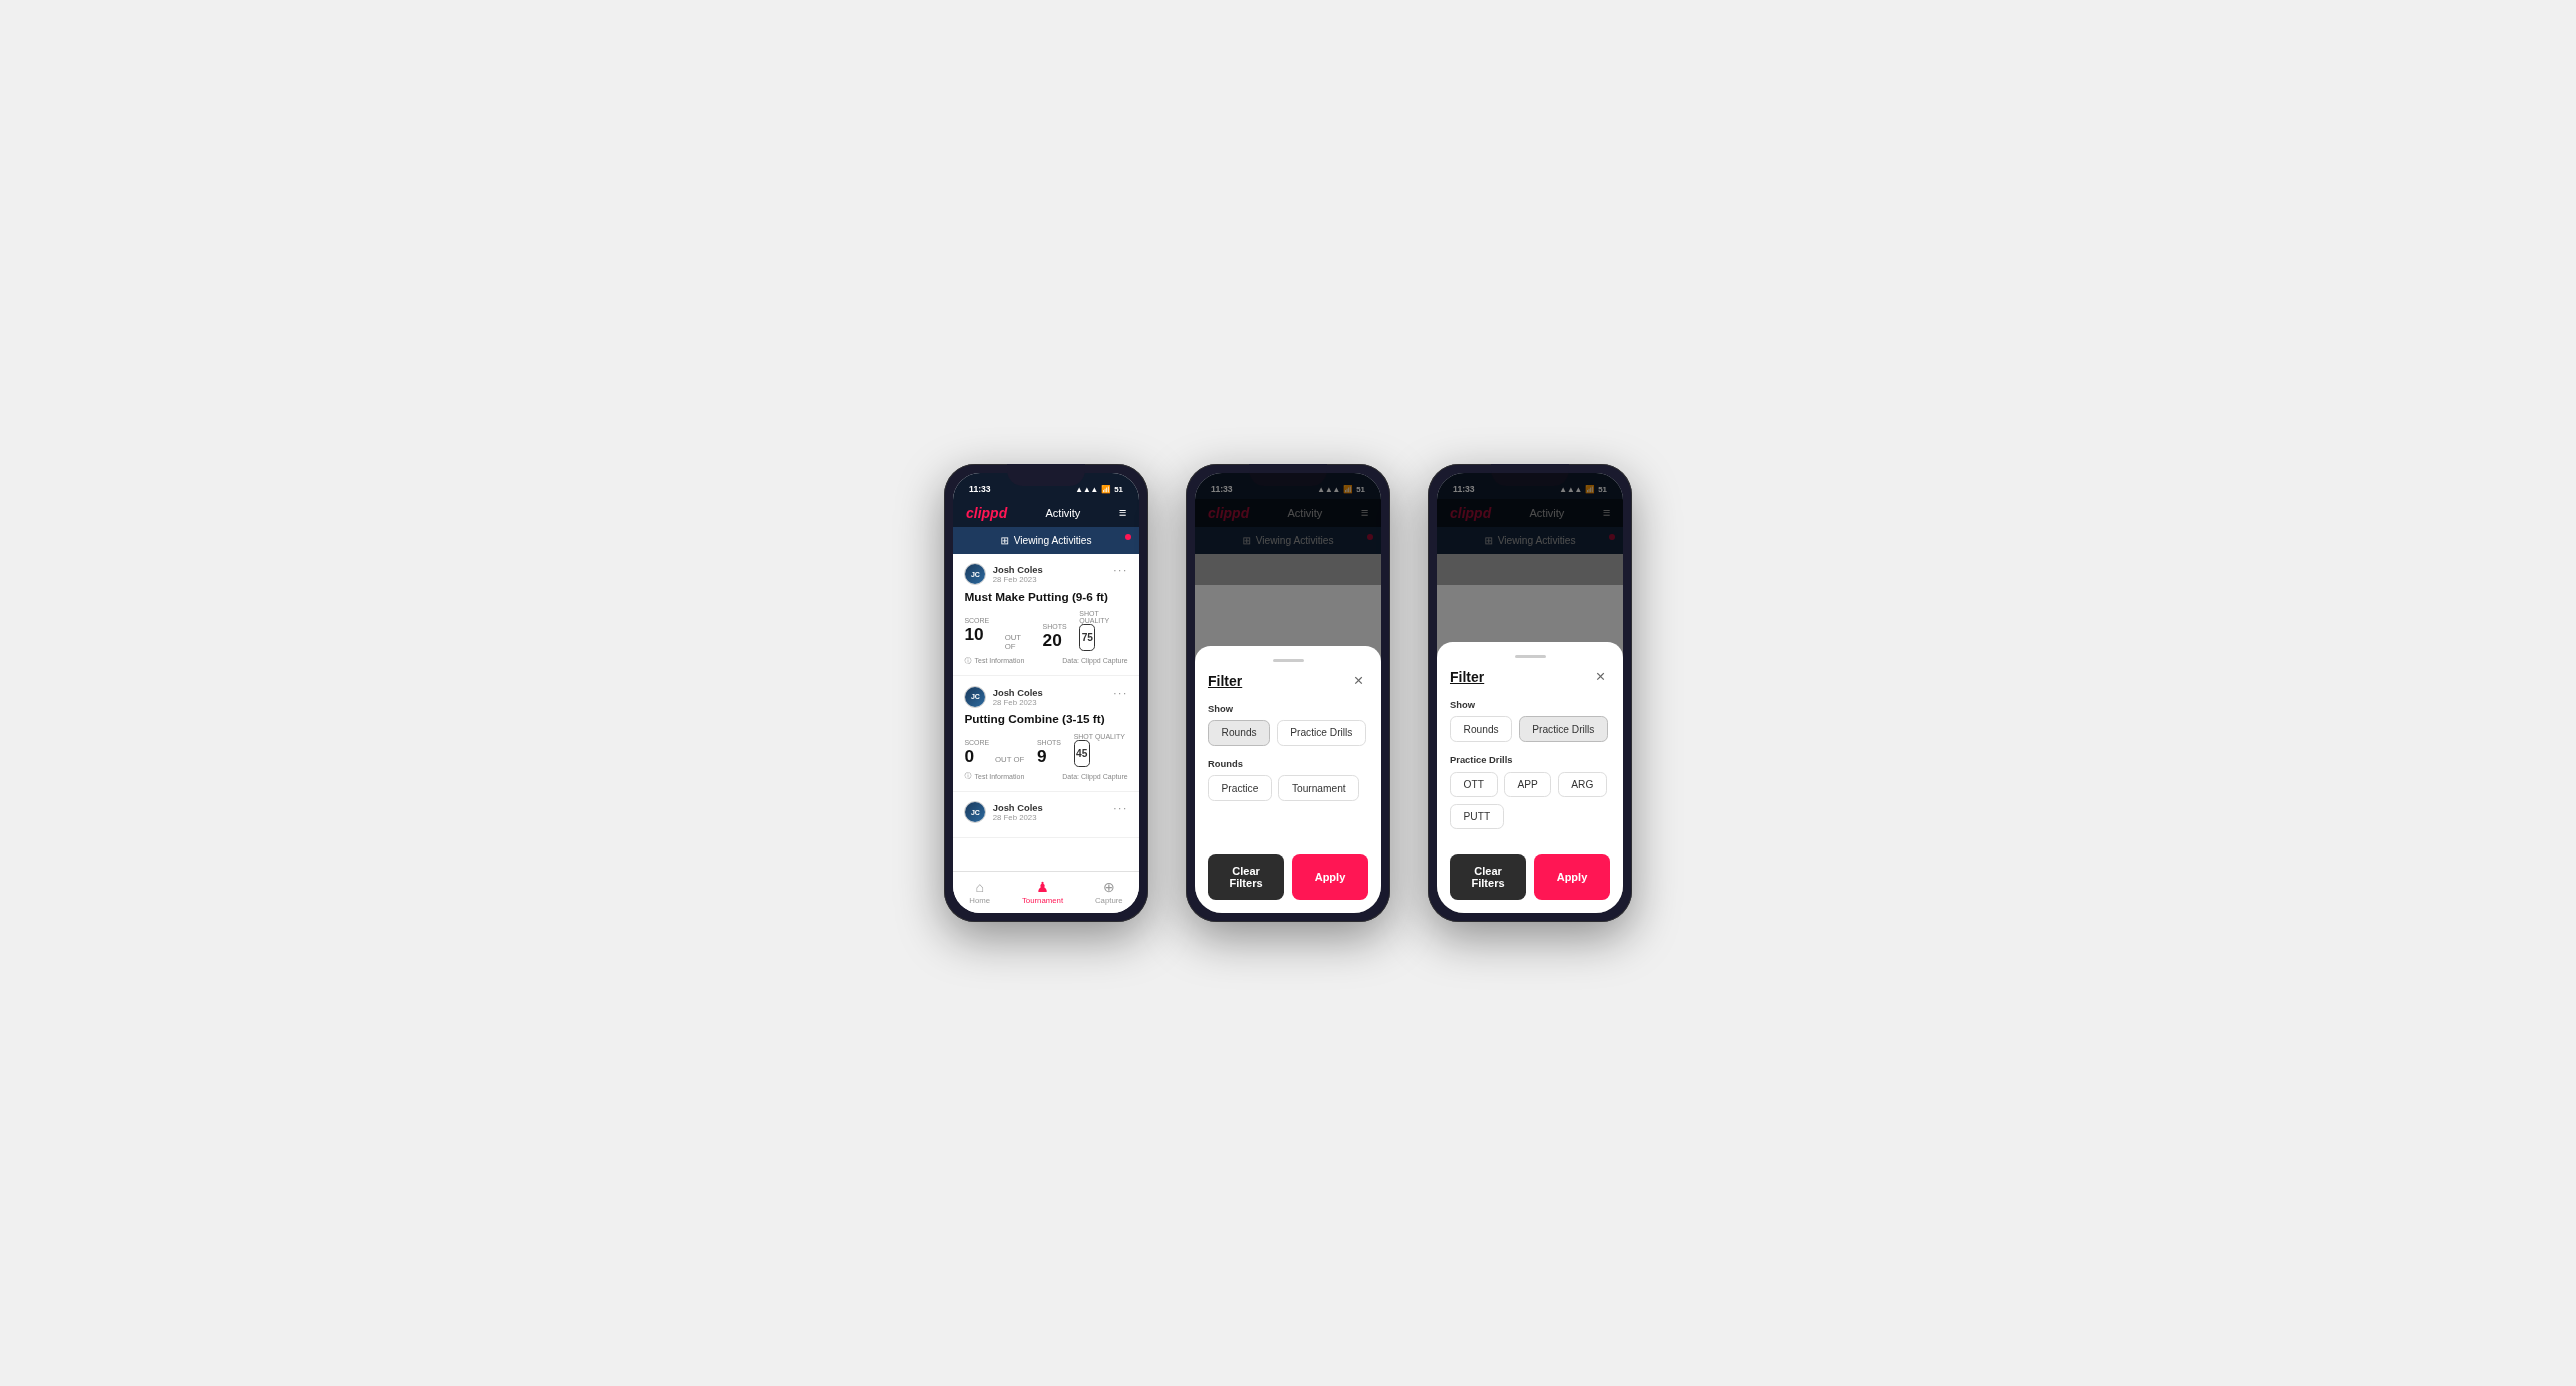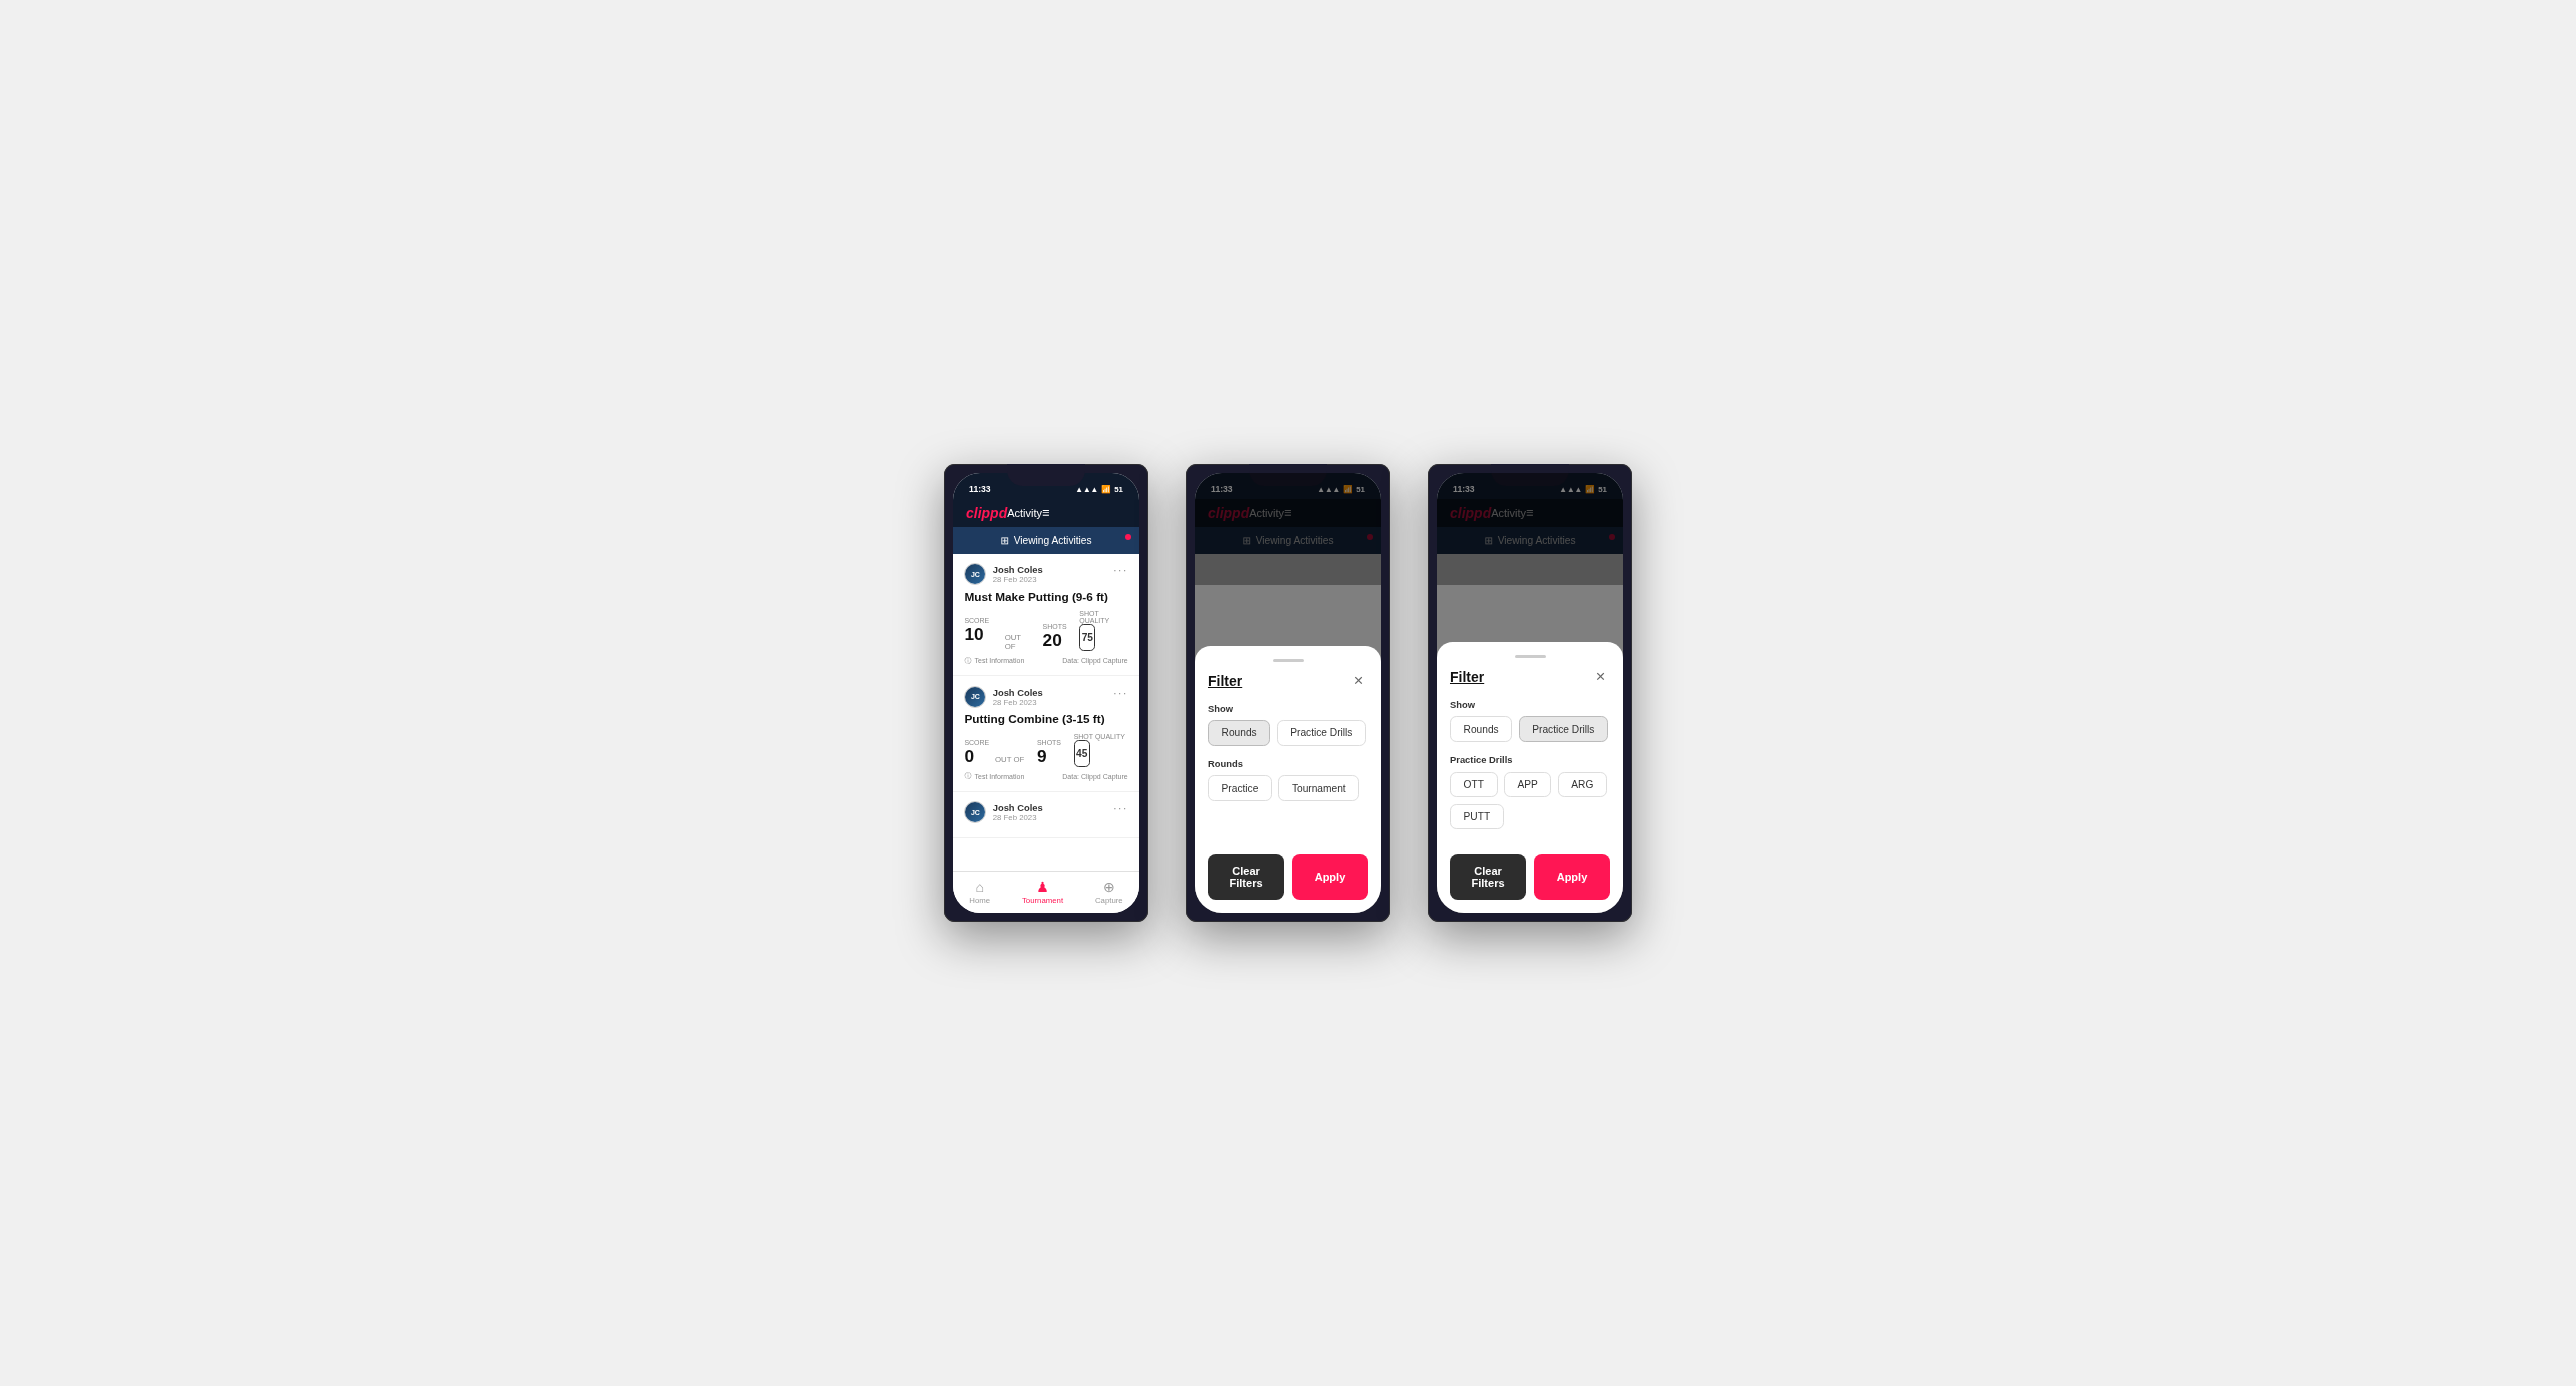--- a/index.html
+++ b/index.html
@@ -15,21 +15,21 @@
       display: flex;
       gap: 38px;
       align-items: center;
       padding: 47px;
     }
 
     
     .phone {
       width: 204px;
       background: #1a1a2e;
-      border-radius: 11px;
+      border-radius: 31px;
       padding: 9.4px;
       box-shadow: 0 15.7px 47px rgba(0,0,0,0.4), inset 0 0 0 0.8px #333;
       position: relative;
     }
     .phone-inner {
       background: #fff;
       border-radius: 27px;
       overflow: hidden;
       position: relative;
       height: 440px;
@@ -68,20 +68,21 @@
       gap: 3.1px;
       align-items: center;
     }
     .status-icons span { font-size: 7.8px; }
 
     
     .app-header {
       background: #0f1b2d;
       display: flex;
       align-items: center;
+      justify-content: space-between;
       padding: 6.3px 12.6px;
     }
     .logo {
       color: #ff1654;
       font-weight: 800;
       font-size: 14px;
       font-style: italic;
     }
     .header-title {
       color: #fff;

